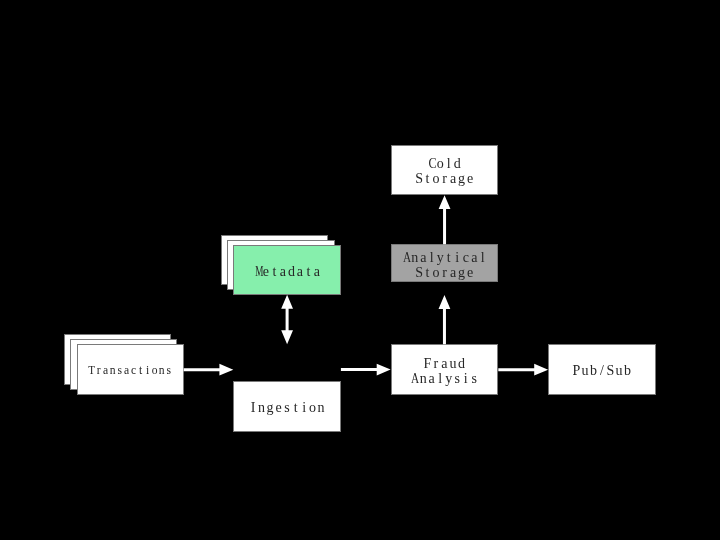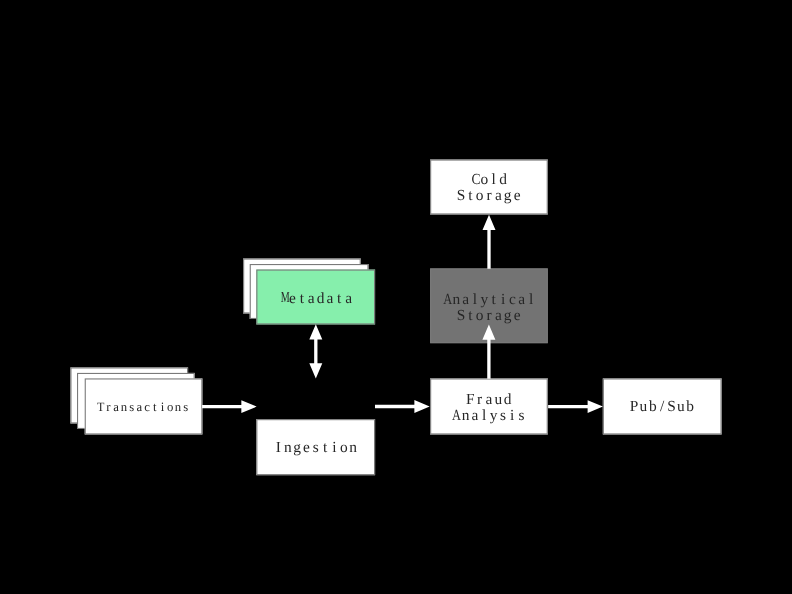--- a/index.html
+++ b/index.html
@@ -42,21 +42,21 @@
     </div>
   </div>
 
   <div class="node" style="left: 390.6px; top: 344.3px; width: 107.7px; height: 50.7px; padding-left: 33px;">
     <div class="card" style="left: 0px; top: 0px; width: 107.7px; height: 50.7px; background: rgb(255, 255, 255); border-color: rgb(122, 122, 122);">
       <div class="label" style="color: rgb(38, 38, 38); font-size: 14px; line-height: 15px; margin-top: -13.7px;"><span class="line"><span class="ch" style="width: 8.5px;"><i>F</i></span><span class="ch" style="width: 8.5px;"><i>r</i></span><span class="ch" style="width: 8.5px;"><i>a</i></span><span class="ch" style="width: 8.5px;"><i>u</i></span><span class="ch" style="width: 8.5px;"><i>d</i></span></span><span class="line"><span class="ch" style="width: 8.5px;"><i style="transform: scaleX(0.805926); transform-origin: center center;">A</i></span><span class="ch" style="width: 8.5px;"><i>n</i></span><span class="ch" style="width: 8.5px;"><i>a</i></span><span class="ch" style="width: 8.5px;"><i>l</i></span><span class="ch" style="width: 8.5px;"><i>y</i></span><span class="ch" style="width: 8.5px;"><i>s</i></span><span class="ch" style="width: 8.5px;"><i>i</i></span><span class="ch" style="width: 8.5px;"><i>s</i></span></span></div>
     </div>
   </div>
 
   <div class="node" style="left: 390.8px; top: 244.3px; width: 107.5px; height: 50.7px;">
-    <div class="card" style="left: 0px; top: 0px; width: 107.5px; height: 68px; background: #737373; border-color: rgb(122, 122, 122);">
+    <div class="card" style="left: 0px; top: 0px; width: 107.5px; height: 38px; background: #a3a3a3; border-color: rgb(122, 122, 122);">
       <div class="label" style="color: rgb(38, 38, 38); font-size: 14px; line-height: 15px; margin-top: -13.7px;"><span class="line"><span class="ch" style="width: 8.5px;"><i style="transform: scaleX(0.805926); transform-origin: center center;">A</i></span><span class="ch" style="width: 8.5px;"><i>n</i></span><span class="ch" style="width: 8.5px;"><i>a</i></span><span class="ch" style="width: 8.5px;"><i>l</i></span><span class="ch" style="width: 8.5px;"><i>y</i></span><span class="ch" style="width: 8.5px;"><i>t</i></span><span class="ch" style="width: 8.5px;"><i>i</i></span><span class="ch" style="width: 8.5px;"><i>c</i></span><span class="ch" style="width: 8.5px;"><i>a</i></span><span class="ch" style="width: 8.5px;"><i>l</i></span></span><span class="line"><span class="ch" style="width: 8.5px;"><i>S</i></span><span class="ch" style="width: 8.5px;"><i>t</i></span><span class="ch" style="width: 8.5px;"><i>o</i></span><span class="ch" style="width: 8.5px;"><i>r</i></span><span class="ch" style="width: 8.5px;"><i>a</i></span><span class="ch" style="width: 8.5px;"><i>g</i></span><span class="ch" style="width: 8.5px;"><i>e</i></span></span></div>
     </div>
   </div>
 
   <div class="node" style="left: 390.8px; top: 144.8px; width: 107.5px; height: 50.4px;">
     <div class="card" style="left: 0px; top: 0px; width: 107.5px; height: 50.4px; background: rgb(255, 255, 255); border-color: rgb(122, 122, 122);">
       <div class="label" style="color: rgb(38, 38, 38); font-size: 14px; line-height: 15px; margin-top: -13.7px;"><span class="line"><span class="ch" style="width: 8.5px;"><i style="transform: scaleX(0.873311); transform-origin: center center;">C</i></span><span class="ch" style="width: 8.5px;"><i>o</i></span><span class="ch" style="width: 8.5px;"><i>l</i></span><span class="ch" style="width: 8.5px;"><i>d</i></span></span><span class="line"><span class="ch" style="width: 8.5px;"><i>S</i></span><span class="ch" style="width: 8.5px;"><i>t</i></span><span class="ch" style="width: 8.5px;"><i>o</i></span><span class="ch" style="width: 8.5px;"><i>r</i></span><span class="ch" style="width: 8.5px;"><i>a</i></span><span class="ch" style="width: 8.5px;"><i>g</i></span><span class="ch" style="width: 8.5px;"><i>e</i></span></span></div>
     </div>
   </div>
 

